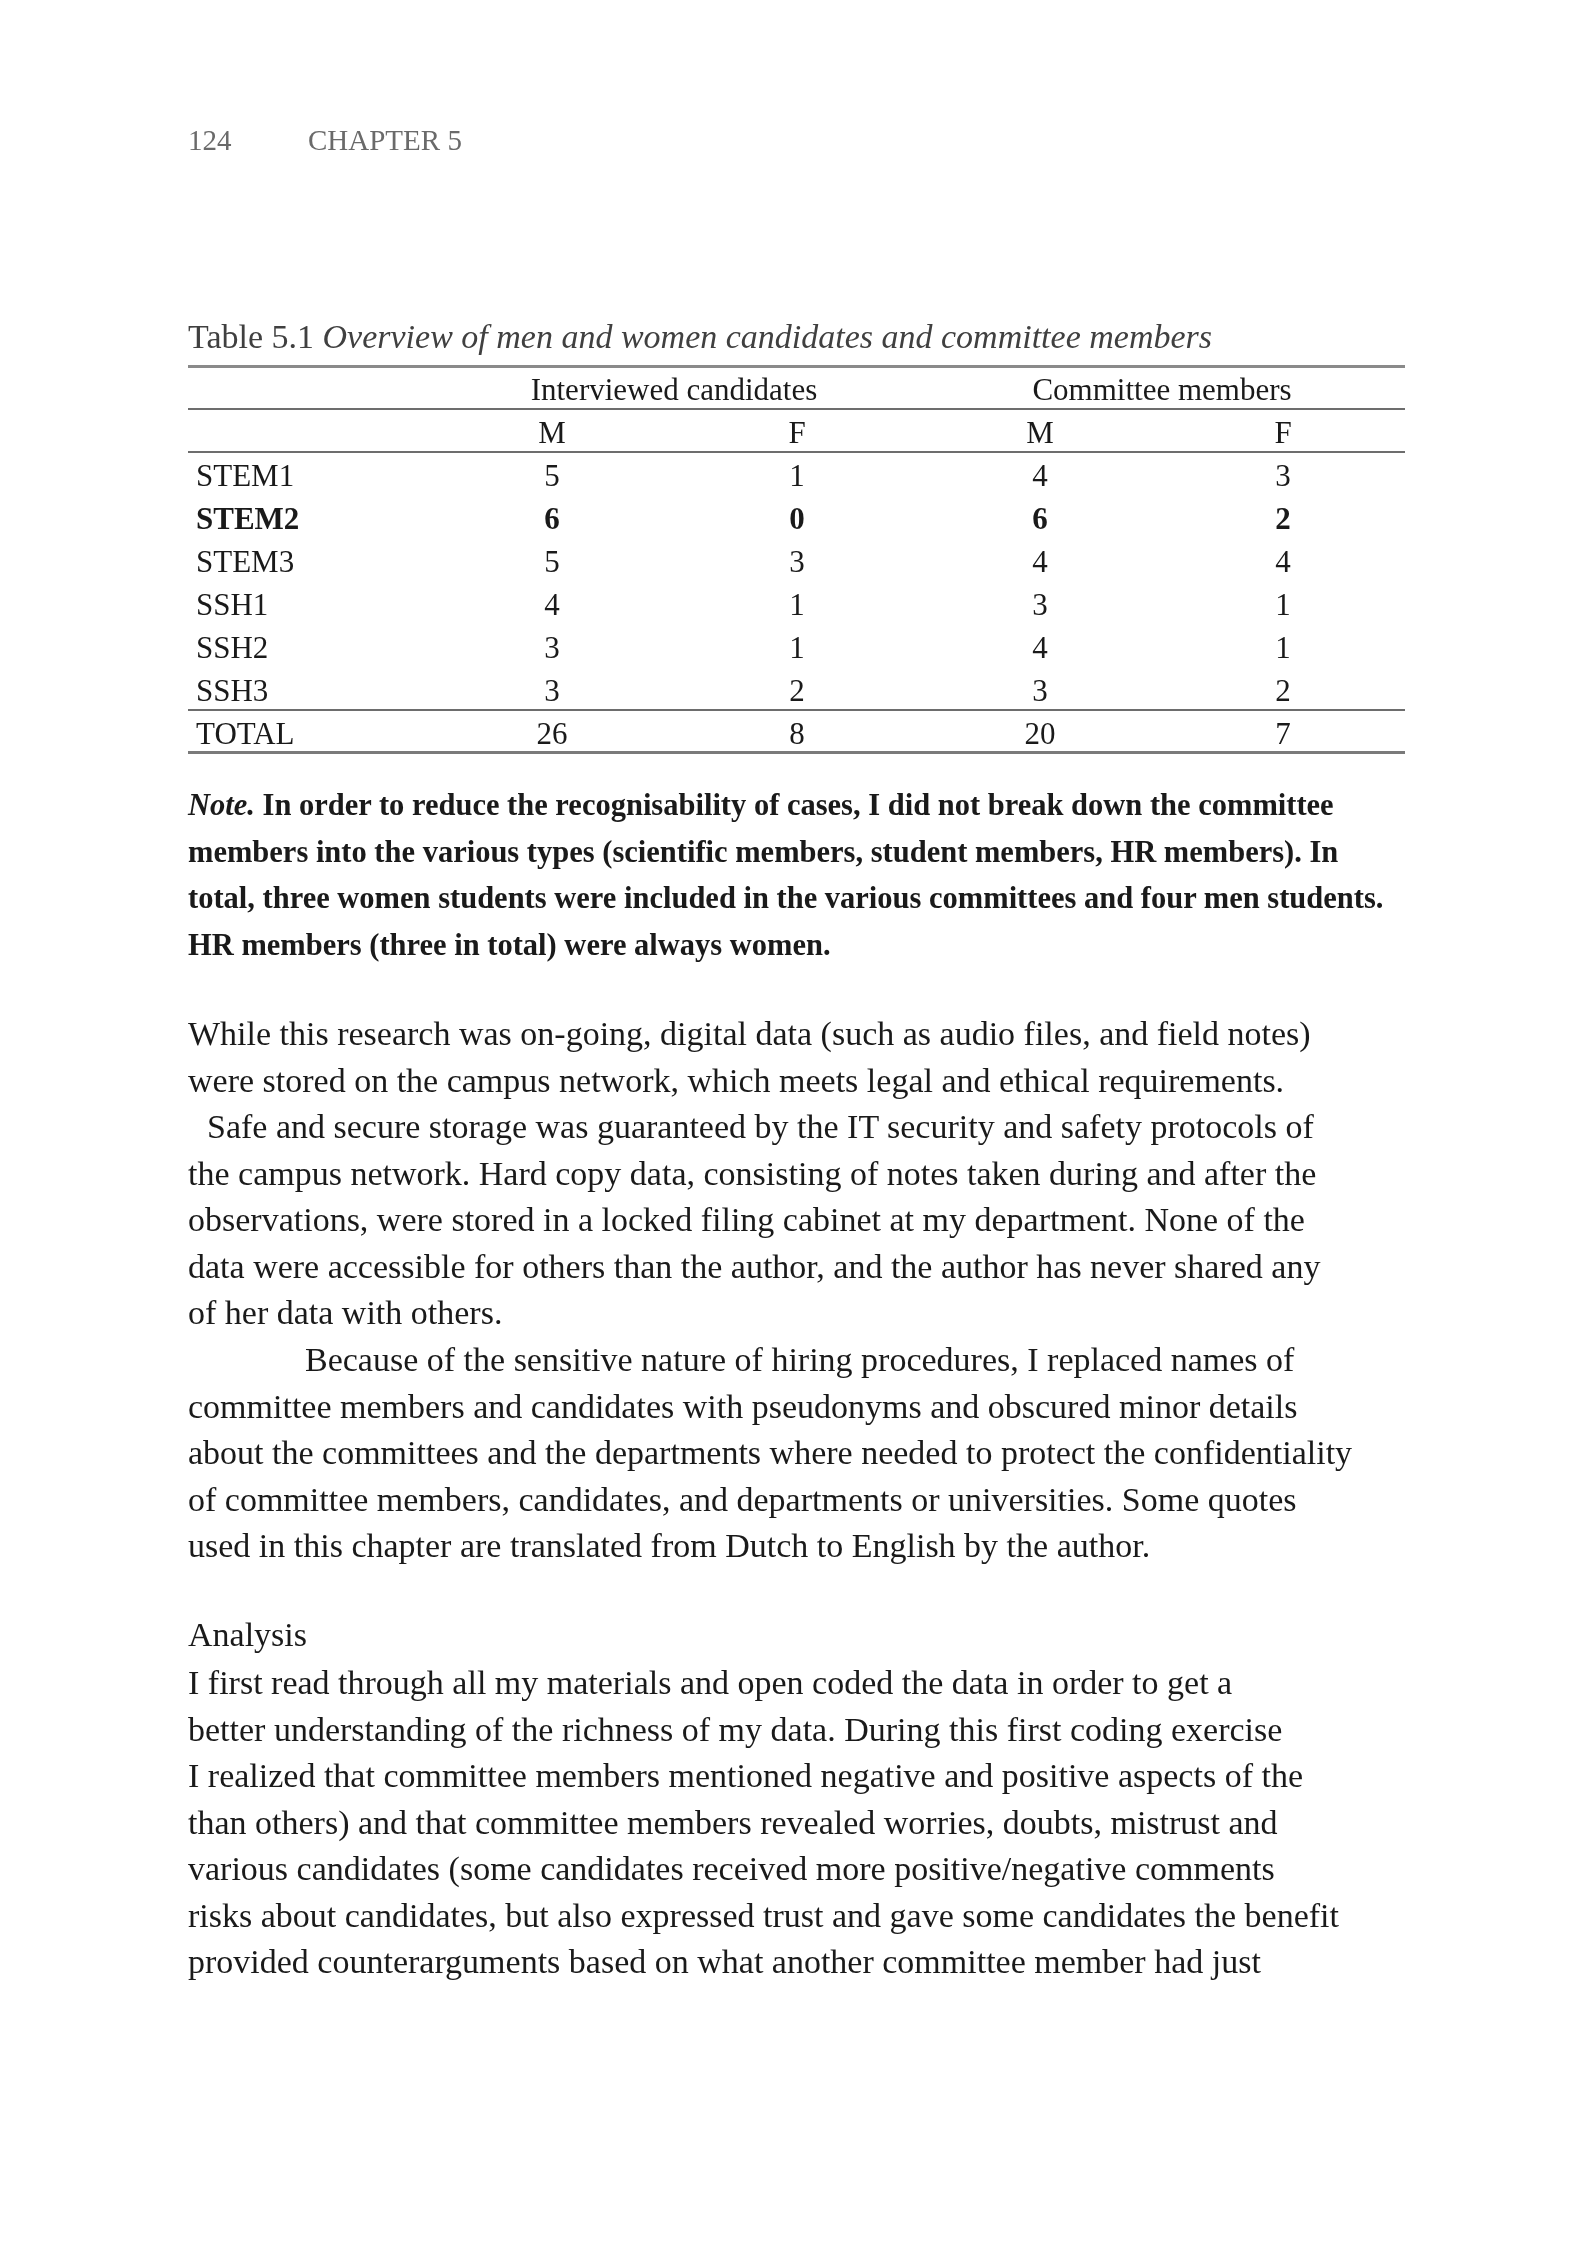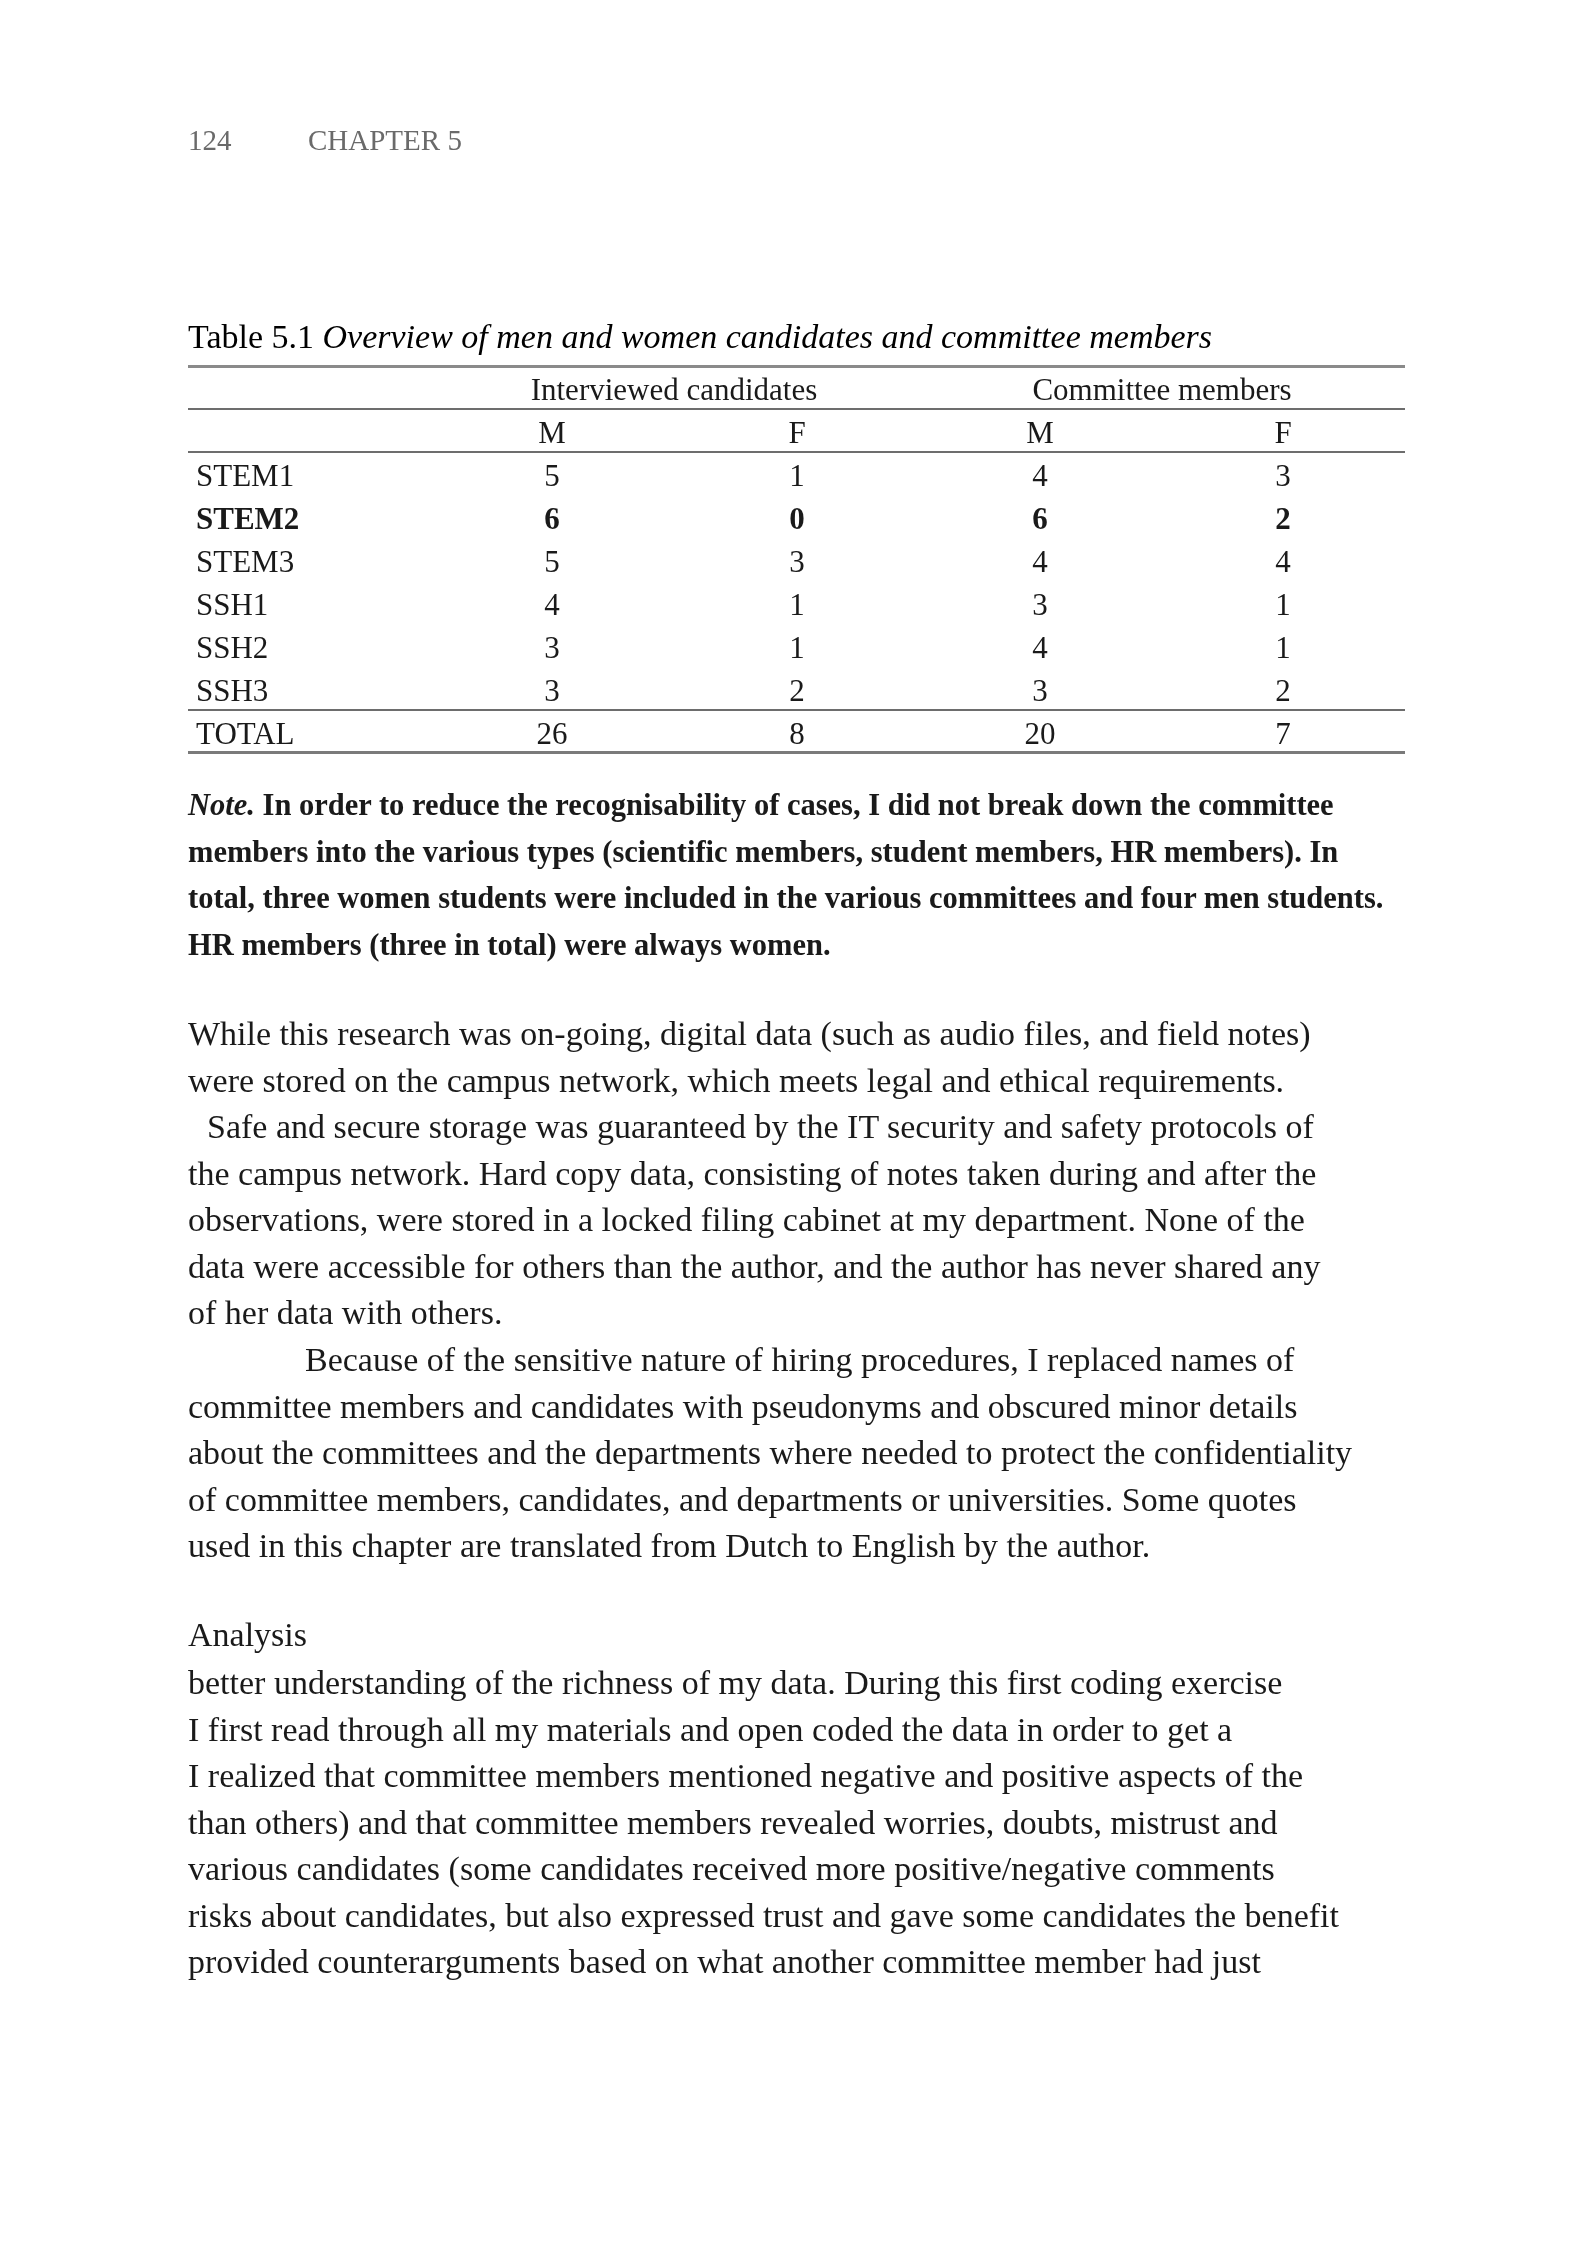--- a/index.html
+++ b/index.html
@@ -6,21 +6,21 @@
   body { width: 1594px; height: 2250px; position: relative; overflow: hidden;
          font-family: "Liberation Serif", "DejaVu Serif", serif; color: #1a1a1a; }
 
   
   .running-header { position: absolute; top: 124px; left: 188px; height: 34px;
                     font-size: 29px; color: #6a6a6a; white-space: nowrap; }
   .running-header .pg { position: absolute; left: 0; top: 0; }
   .running-header .chap { position: absolute; left: 120px; top: 0; }
 
   
-  .caption { position: absolute; left: 188px; top: 318px; font-size: 34px; white-space: nowrap; color:#000000; }
+  .caption { position: absolute; left: 188px; top: 318px; font-size: 34px; white-space: nowrap; color:#404040; }
   .caption .cap-title { font-style: italic; }
 
   
   .tbl { position: absolute; left: 188px; top: 365px; width: 1217px; }
   .rule { position: absolute; left: 0; width: 1217px; height: 2px; background: #6d6d6d; }
   .rule.top { background: #8a8a8a; height: 3px; }
   .rule.bottom { background: #7a7a7a; height: 3px; }
   .row { position: absolute; left: 0; width: 1217px; height: 43px; font-size: 31px; }
   .cell { position: absolute; top: 5px; white-space: nowrap; transform: translateX(-50%); }
   .cell.label { transform: none; left: 8px; }
@@ -152,20 +152,20 @@
   <div class="ln indent" style="white-space: nowrap; word-spacing: 0px; text-align-last: left; text-align: left;">Because of the sensitive nature of hiring procedures, I replaced names of</div>
   <div class="ln" style="white-space: nowrap; word-spacing: 0px; text-align-last: left; text-align: left;">committee members and candidates with pseudonyms and obscured minor details</div>
   <div class="ln" style="white-space: nowrap; word-spacing: 0px; text-align-last: left; text-align: left;">about the committees and the departments where needed to protect the confidentiality</div>
   <div class="ln" style="white-space: nowrap; word-spacing: 0px; text-align-last: left; text-align: left;">of committee members, candidates, and departments or universities. Some quotes</div>
   <div class="ln last">used in this chapter are translated from Dutch to English by the author.</div>
 </div>
 
 <div class="heading">Analysis</div>
 
 <div class="body para3">
+  <div class="ln" style="white-space: nowrap; word-spacing: 0px; text-align-last: left; text-align: left;">I first read through all my materials and open coded the data in order to get a</div>
   <div class="ln" style="white-space: nowrap; word-spacing: 0px; text-align-last: left; text-align: left;">better understanding of the richness of my data. During this first coding exercise</div>
-  <div class="ln" style="white-space: nowrap; word-spacing: 0px; text-align-last: left; text-align: left;">I first read through all my materials and open coded the data in order to get a</div>
   <div class="ln" style="white-space: nowrap; word-spacing: 0px; text-align-last: left; text-align: left;">I realized that committee members mentioned negative and positive aspects of the</div>
   <div class="ln" style="white-space: nowrap; word-spacing: 0px; text-align-last: left; text-align: left;">than others) and that committee members revealed worries, doubts, mistrust and</div>
   <div class="ln" style="white-space: nowrap; word-spacing: 0px; text-align-last: left; text-align: left;">various candidates (some candidates received more positive/negative comments</div>
   <div class="ln" style="white-space: nowrap; word-spacing: 0px; text-align-last: left; text-align: left;">risks about candidates, but also expressed trust and gave some candidates the benefit</div>
   <div class="ln" style="white-space: nowrap; word-spacing: 0px; text-align-last: left; text-align: left;">provided counterarguments based on what another committee member had just</div>
 </div>
 
 </body></html>

